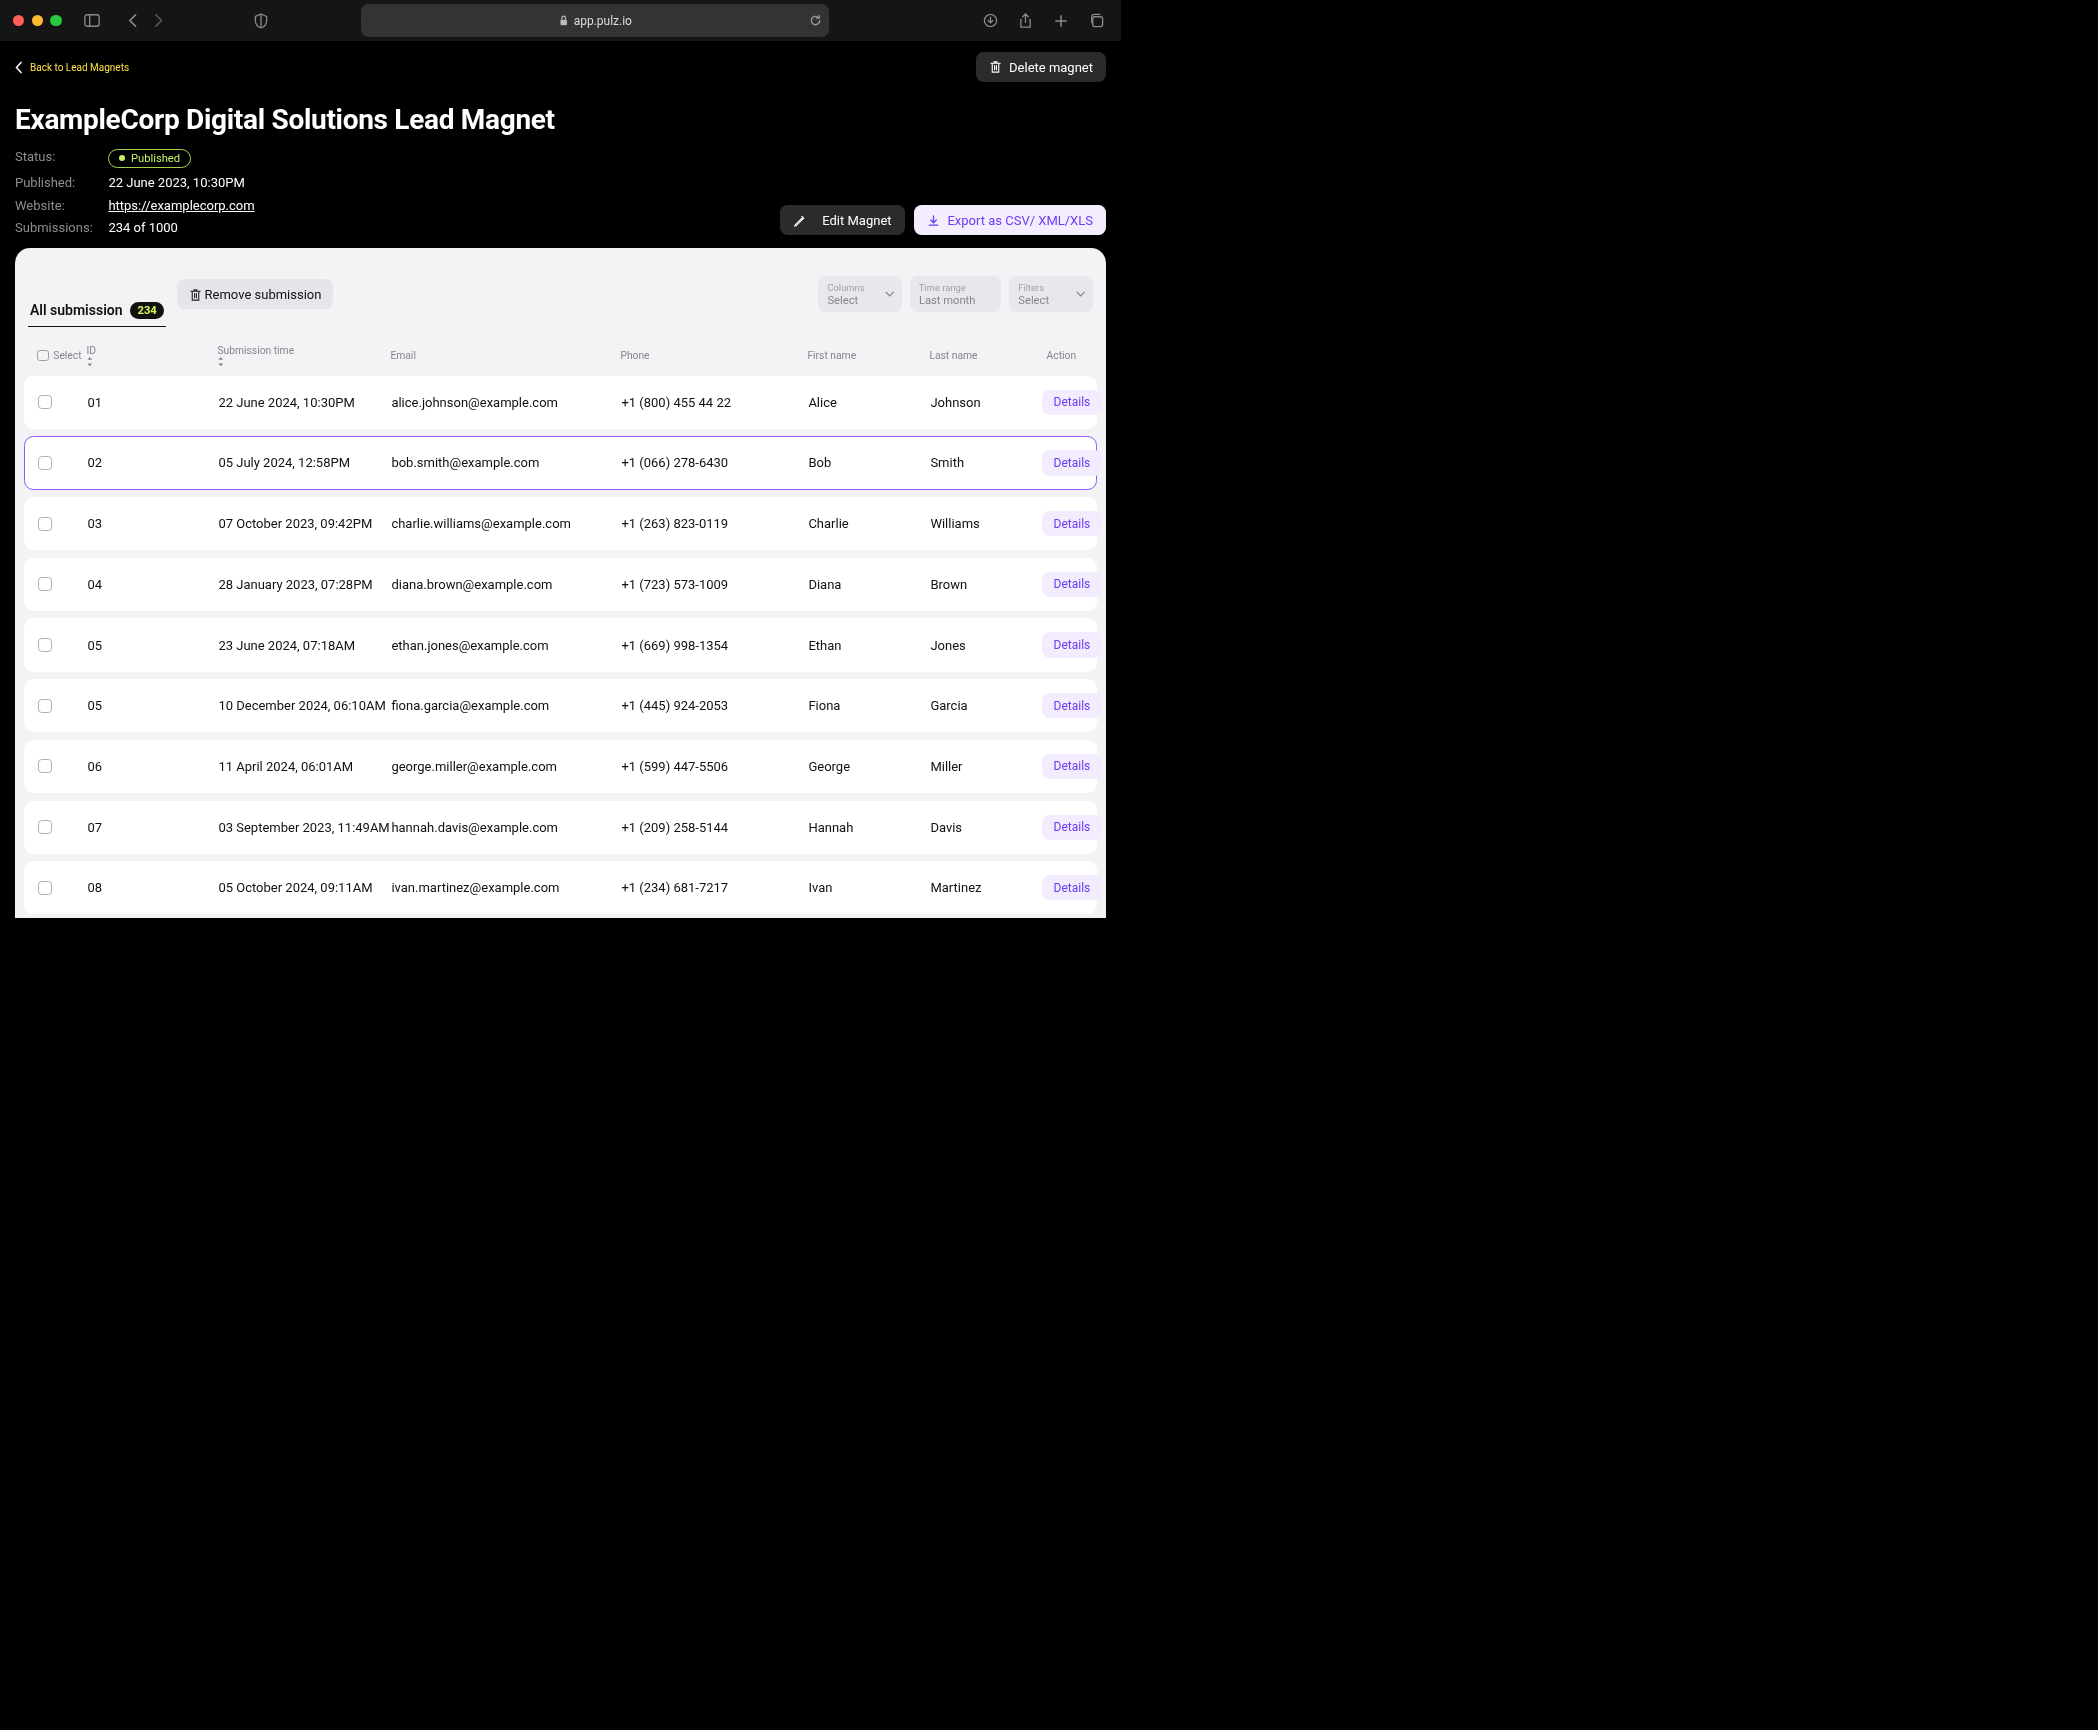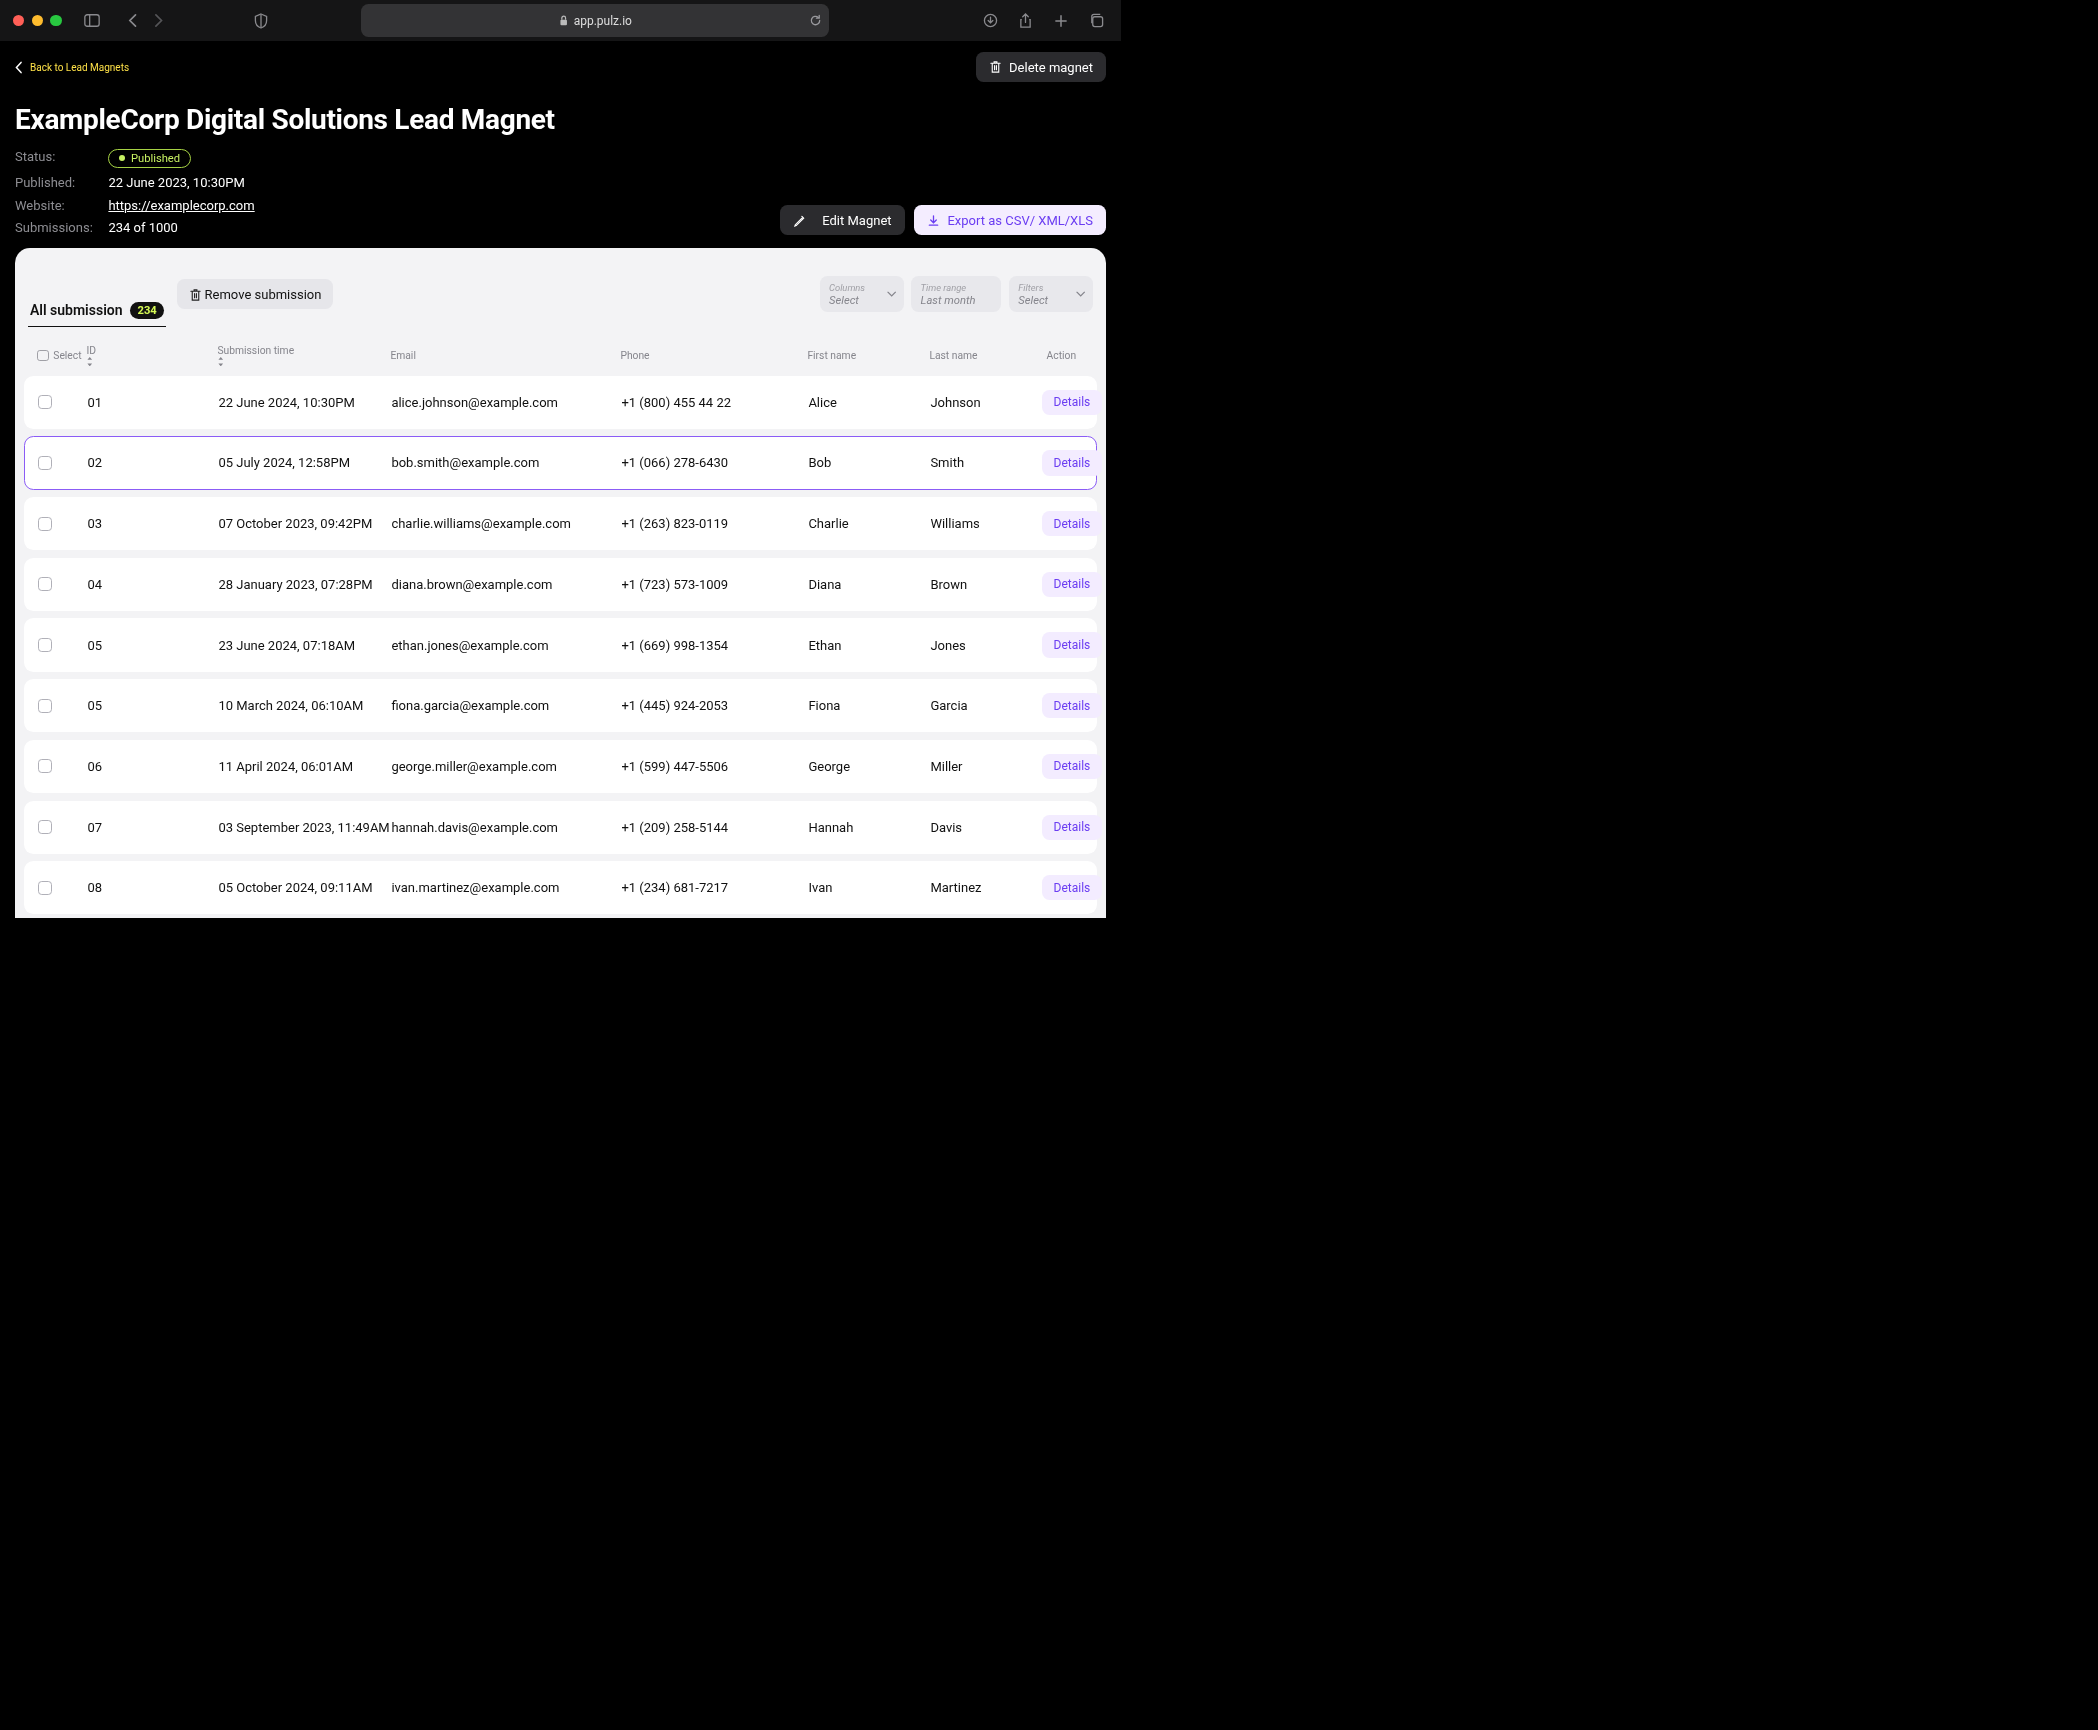--- a/index.html
+++ b/index.html
@@ -34,21 +34,21 @@
   .edit-btn{background:#2b2b2e;color:#fff;border:none;border-radius:7.5px;padding:7.5px 13px;font-size:13px;display:flex;align-items:center;gap:16px;cursor:pointer;}
   .export-btn{background:#f4edff;color:#6b3df2;border:none;border-radius:7.5px;padding:7.5px 13px;font-size:13px;display:flex;align-items:center;gap:7.5px;cursor:pointer;}
 
   .panel{background:#f3f3f5;border-radius:15px;margin-top:13px;padding:9.4px 9.4px 13px 9.4px;color:#111;}
   .panel-header{display:flex;align-items:center;justify-content:space-between;padding:3.7px 3.7px 9.4px 3.7px;}
   .phl{display:flex;align-items:center;gap:11.2px;}
   .tab-all{display:flex;align-items:center;gap:7.5px;font-size:14px;font-weight:600;border-bottom:1.9px solid #111;padding:5.6px 1.9px 7.5px 1.9px;margin-top:35px;}
   .count-badge{background:#111;color:#d6fa55;border-radius:936px;padding:1.9px 7.5px;font-size:11.2px;font-weight:700;}
   .remove-btn{background:#e6e6ea;border:none;border-radius:7.5px;padding:7.5px 11.2px;font-size:13px;display:flex;align-items:flex-end;gap:3px;cursor:pointer;color:#111;}
   .phr{display:flex;gap:7.5px;}
-  .filter-box{background:#e8e8ec;border-radius:7.5px;padding:5.6px 26px 5.6px 9.4px;font-size:11.2px;color:#85858c;min-width:84px;position:relative;font-style:italic;}
+  .filter-box{background:#e8e8ec;border-radius:7.5px;padding:5.6px 26px 5.6px 9.4px;font-size:11.2px;color:#85858c;min-width:84px;position:relative;}
   .filter-box .lbl{font-size:9.4px;color:#a0a0a6;display:block;margin-bottom:0.9px;}
   .filter-box .chv{position:absolute;right:7.5px;top:50%;transform:translateY(-50%);}
 
   .thead{display:grid;grid-template-columns:49px 131px 173px 230px 187px 122px 112px 1fr;font-size:10.3px;color:#85858c;padding:7.5px 13px 9.4px 13px;align-items:center;}
   .thead .sel{display:flex;align-items:center;gap:4.7px;}
   .sort{margin-left:3.7px;}
   .action-h{text-align:right;padding-right:7.5px;}
   .rows{display:flex;flex-direction:column;gap:7.5px;}
   .row{background:#fff;border-radius:9.4px;border:0.9px solid transparent;display:grid;grid-template-columns:49px 131px 173px 230px 187px 122px 112px 1fr;align-items:center;padding:13px;font-size:13px;color:#111;}
   .row.selected{border:1.4px solid #8b5cf6;}
@@ -297,21 +297,21 @@
           <div>+1 (669) 998-1354</div>
           <div>Ethan</div>
           <div>Jones</div>
           <div style="text-align:right;"><button class="details">Details</button></div>
         </div>
         <div class="row">
           <div>
             <div class="cb"></div>
           </div>
           <div>05</div>
-          <div>10 March 2024, 06:10AM</div>
+          <div>10 December 2024, 06:10AM</div>
           <div>fiona.garcia@example.com</div>
           <div>+1 (445) 924-2053</div>
           <div>Fiona</div>
           <div>Garcia</div>
           <div style="text-align:right;"><button class="details">Details</button></div>
         </div>
         <div class="row">
           <div>
             <div class="cb"></div>
           </div>

